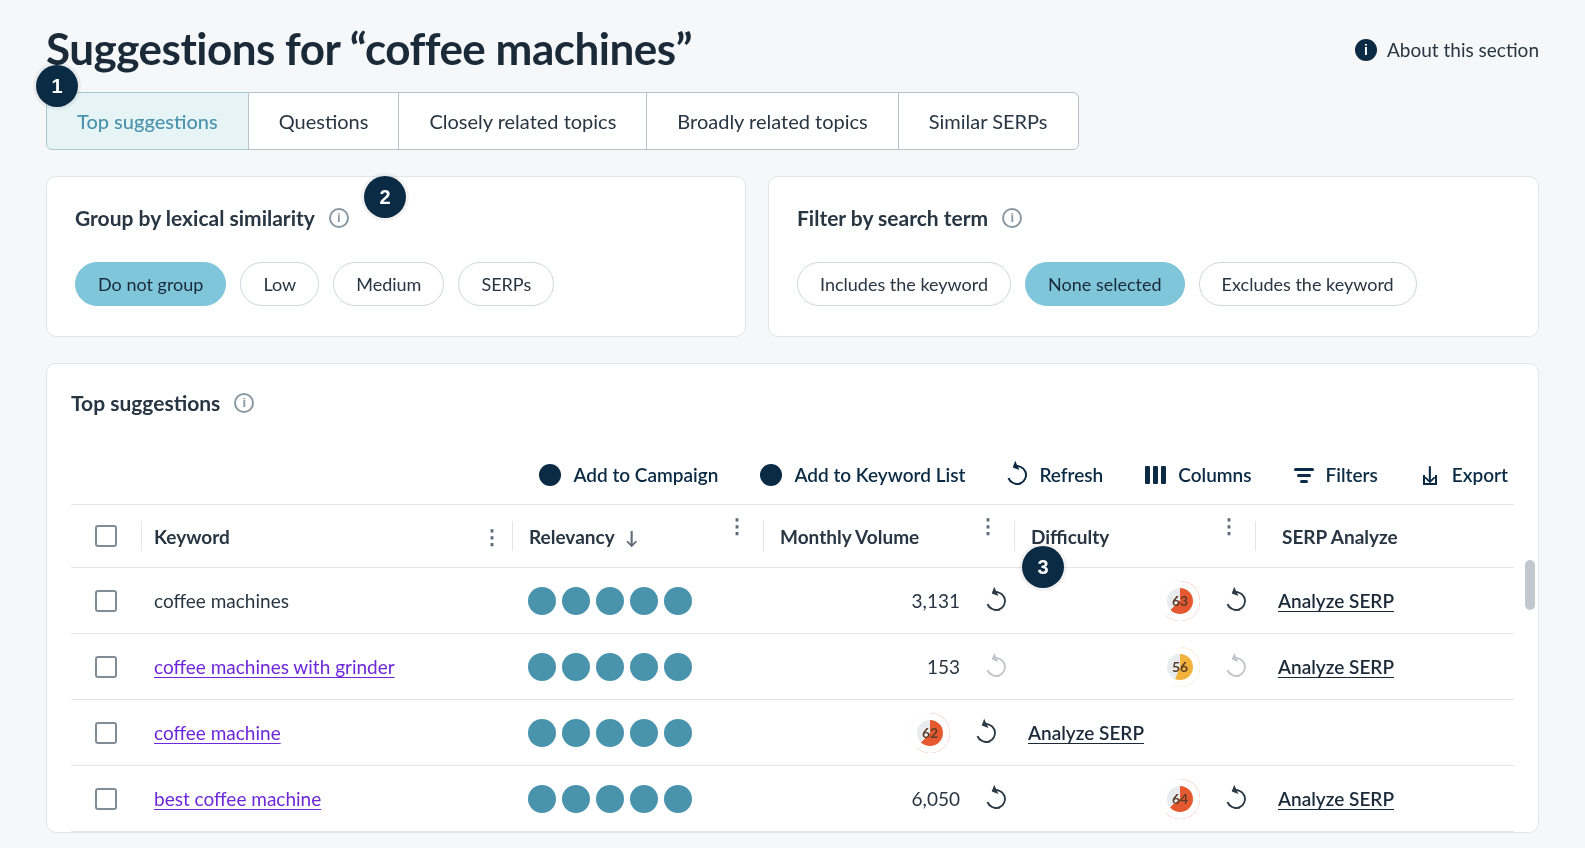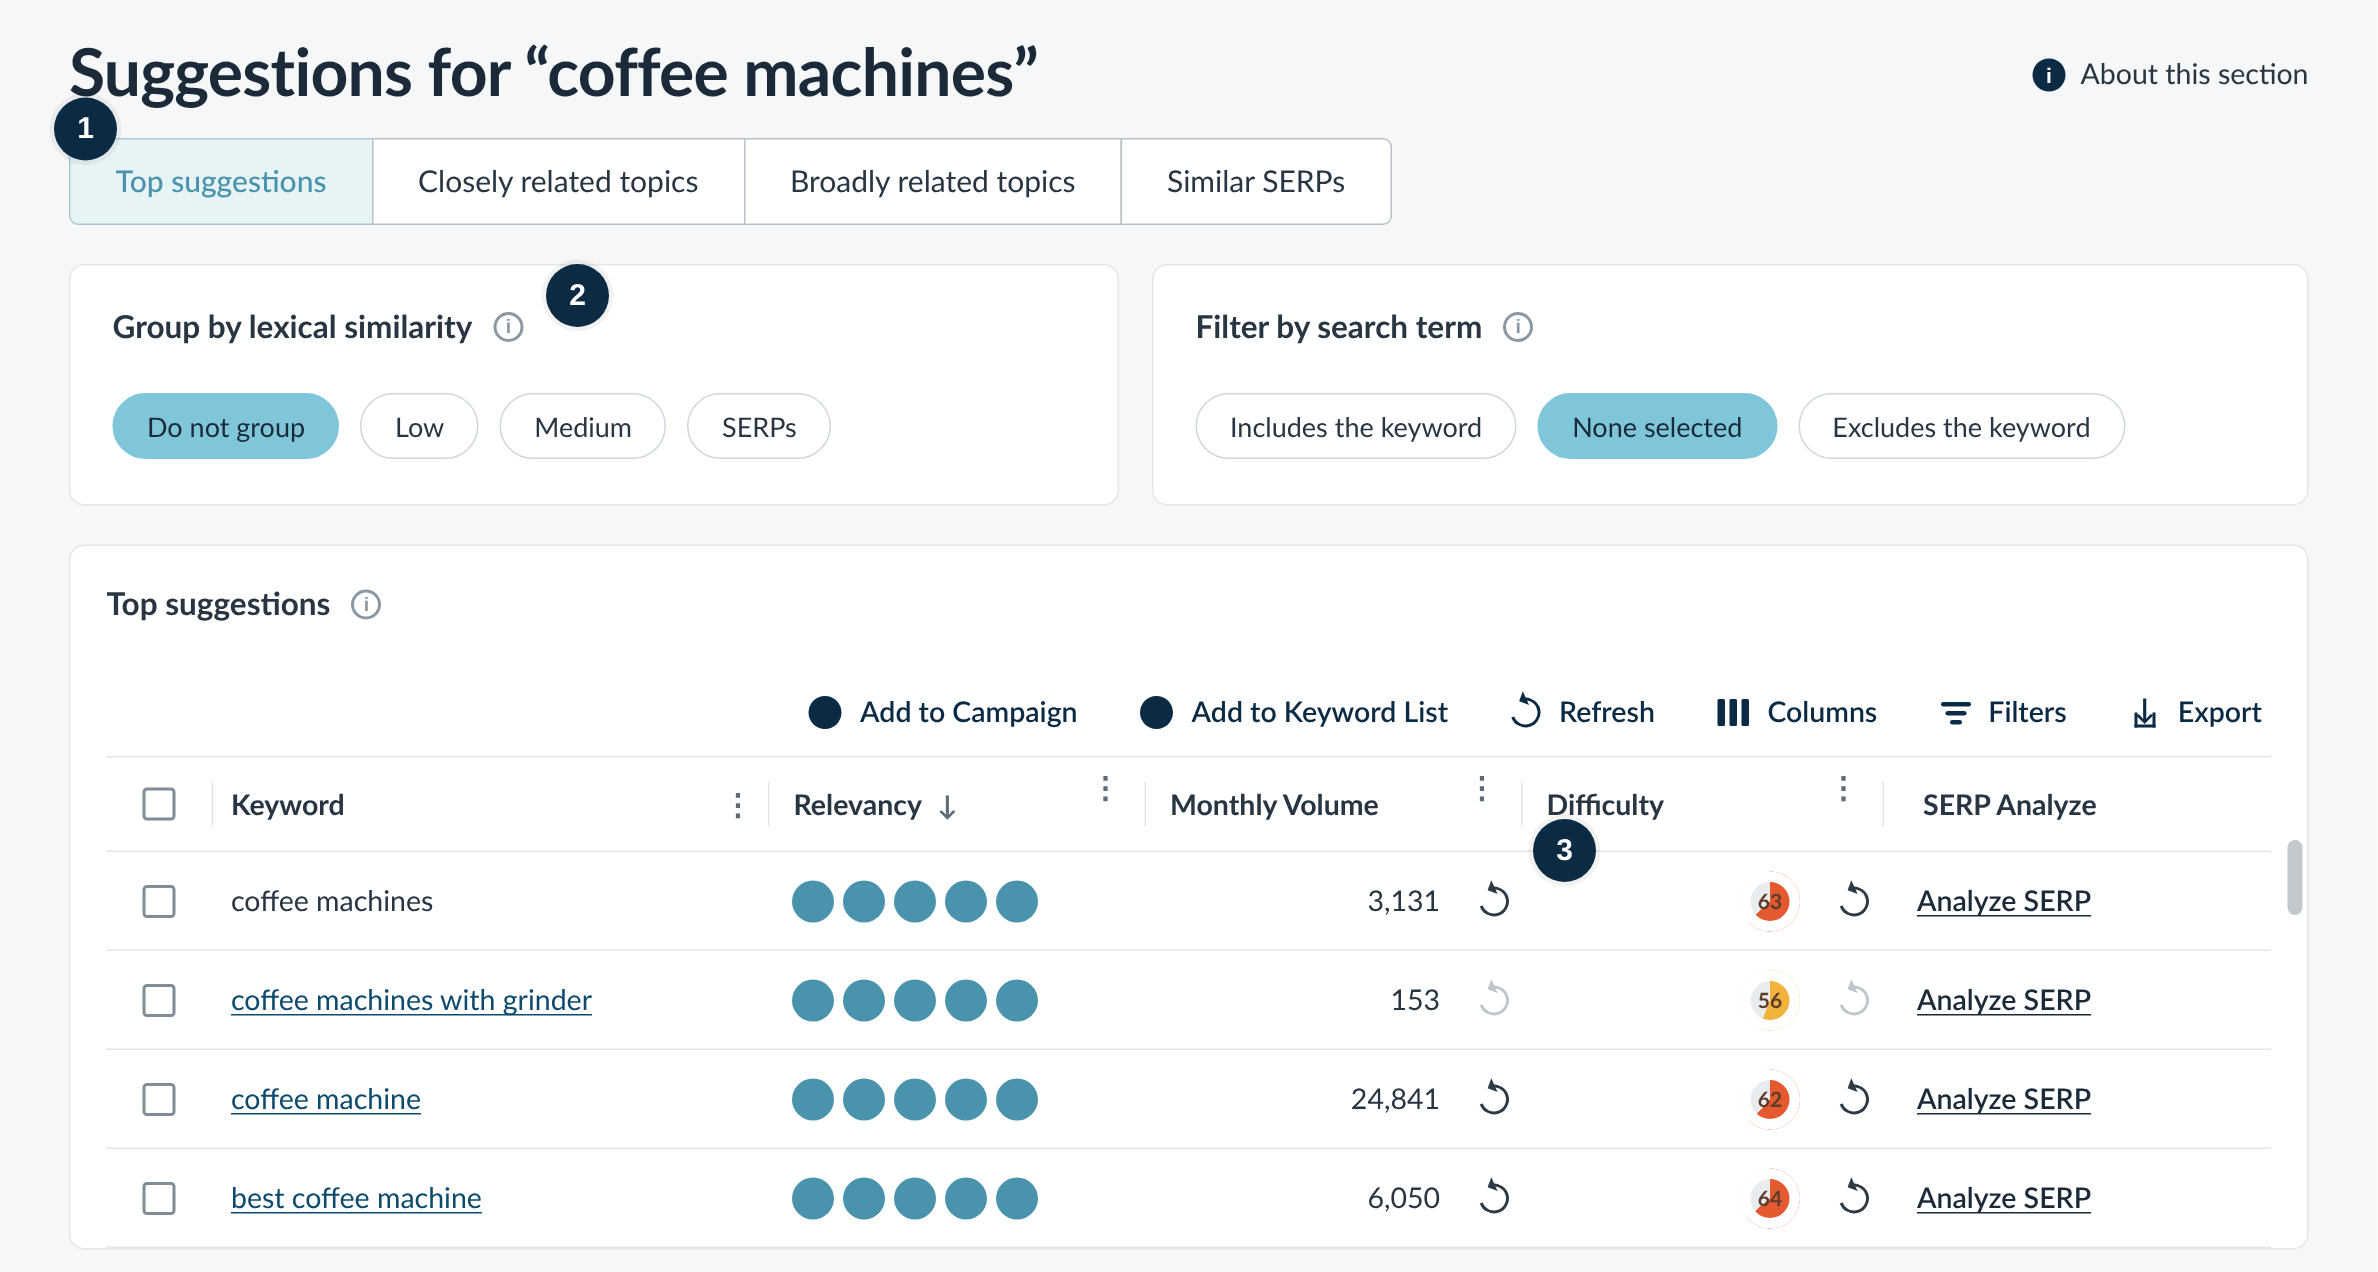--- a/index.html
+++ b/index.html
@@ -67,21 +67,21 @@
   .divider{width:1px;height:30px;background:var(--border);}
   .col-kw{flex:0 0 370px;display:flex;align-items:center;gap:12px;padding-left:12px;position:relative;}
   .col-rel{flex:0 0 250px;padding-left:16px;position:relative;}
   .col-vol{flex:0 0 250px;padding-left:16px;text-align:right;position:relative;}
   .col-diff{flex:0 0 240px;padding-left:16px;position:relative;}
   .col-serp{flex:1;padding-left:26px;}
   .vdots{margin-left:auto;margin-right:10px;color:#5c6b77;font-size:20px;line-height:0;cursor:pointer;}
   .sort-arrow{margin-left:6px;font-size:18px;color:#5c6b77;}
   .cb{width:22px;height:22px;border:2px solid #808c96;border-radius:3px;background:#fff;}
   .kw-txt{font-size:19px;color:var(--text);}
-  .kw-link{text-decoration:underline;text-underline-offset:3px;color:#0c4a6e;}
+  .kw-link{text-decoration:underline;text-underline-offset:3px;color:#6d28d9;}
   .dots{display:flex;gap:6px;}
   .dots span{width:28px;height:28px;border-radius:50%;background:var(--teal);}
   .vol-wrap{display:flex;align-items:center;gap:26px;justify-content:flex-end;padding-right:6px;}
   .vol{font-size:19px;text-align:right;min-width:80px;}
   .mini-ref{width:20px;height:20px;border:2.5px solid #2d3b46;border-radius:50%;border-left-color:transparent;position:relative;transform:rotate(25deg);}
   .mini-ref:after{content:"";position:absolute;top:-2px;left:-4px;border:5px solid transparent;border-top-color:#2d3b46;transform:rotate(40deg);}
   .mini-ref.dim{border-color:#bfc7cd;border-left-color:transparent;}
   .mini-ref.dim:after{border-top-color:#bfc7cd;}
   .diff-wrap{display:flex;align-items:center;gap:26px;justify-content:flex-end;padding-right:6px;}
   .gauge{width:40px;height:40px;border-radius:50%;display:flex;align-items:center;justify-content:center;font-size:14px;font-weight:700;color:#5d3d2a;}
@@ -102,20 +102,21 @@
   <div class="top-row">
     <h1>Suggestions for “coffee machines”</h1>
     <div class="about">
       <span class="info-circle-solid">i</span>
       <span>About this section</span>
     </div>
   </div>
 
   <div class="tabs">
     <div class="tab active">Top suggestions</div>
+    <div class="tab">Questions</div>
     <div class="tab">Closely related topics</div>
     <div class="tab">Broadly related topics</div>
     <div class="tab">Similar SERPs</div>
   </div>
 
   <div class="filters-row">
     <div class="card" style="flex:0 0 700px;">
       <div class="card-title">
         <span>Group by lexical similarity</span>
         <span class="info-circle-outline">i</span>
@@ -284,26 +285,20 @@
             </div>
             <div class="col-rel">
               <div class="dots">
                 <span></span>
                 <span></span>
                 <span></span>
                 <span></span>
                 <span></span>
               </div>
             </div>
-            <div class="col-vol">
-              <div class="vol-wrap">
-                <span class="vol">24,841</span>
-                <span class="mini-ref"></span>
-              </div>
-            </div>
             <div class="col-diff">
               <div class="diff-wrap">
                 <div class="gauge" style="background: conic-gradient(rgb(228, 89, 47) 0deg, rgb(228, 89, 47) 223deg, rgb(233, 236, 238) 223deg, rgb(233, 236, 238) 360deg); box-shadow: rgb(255, 255, 255) 0px 0px 0px 7px inset;">62</div>
                 <span class="mini-ref"></span>
               </div>
             </div>
             <div class="col-serp"><span class="serp-link">Analyze SERP</span></div>
           </div>
           <div class="trow">
             <div class="col-cb">

